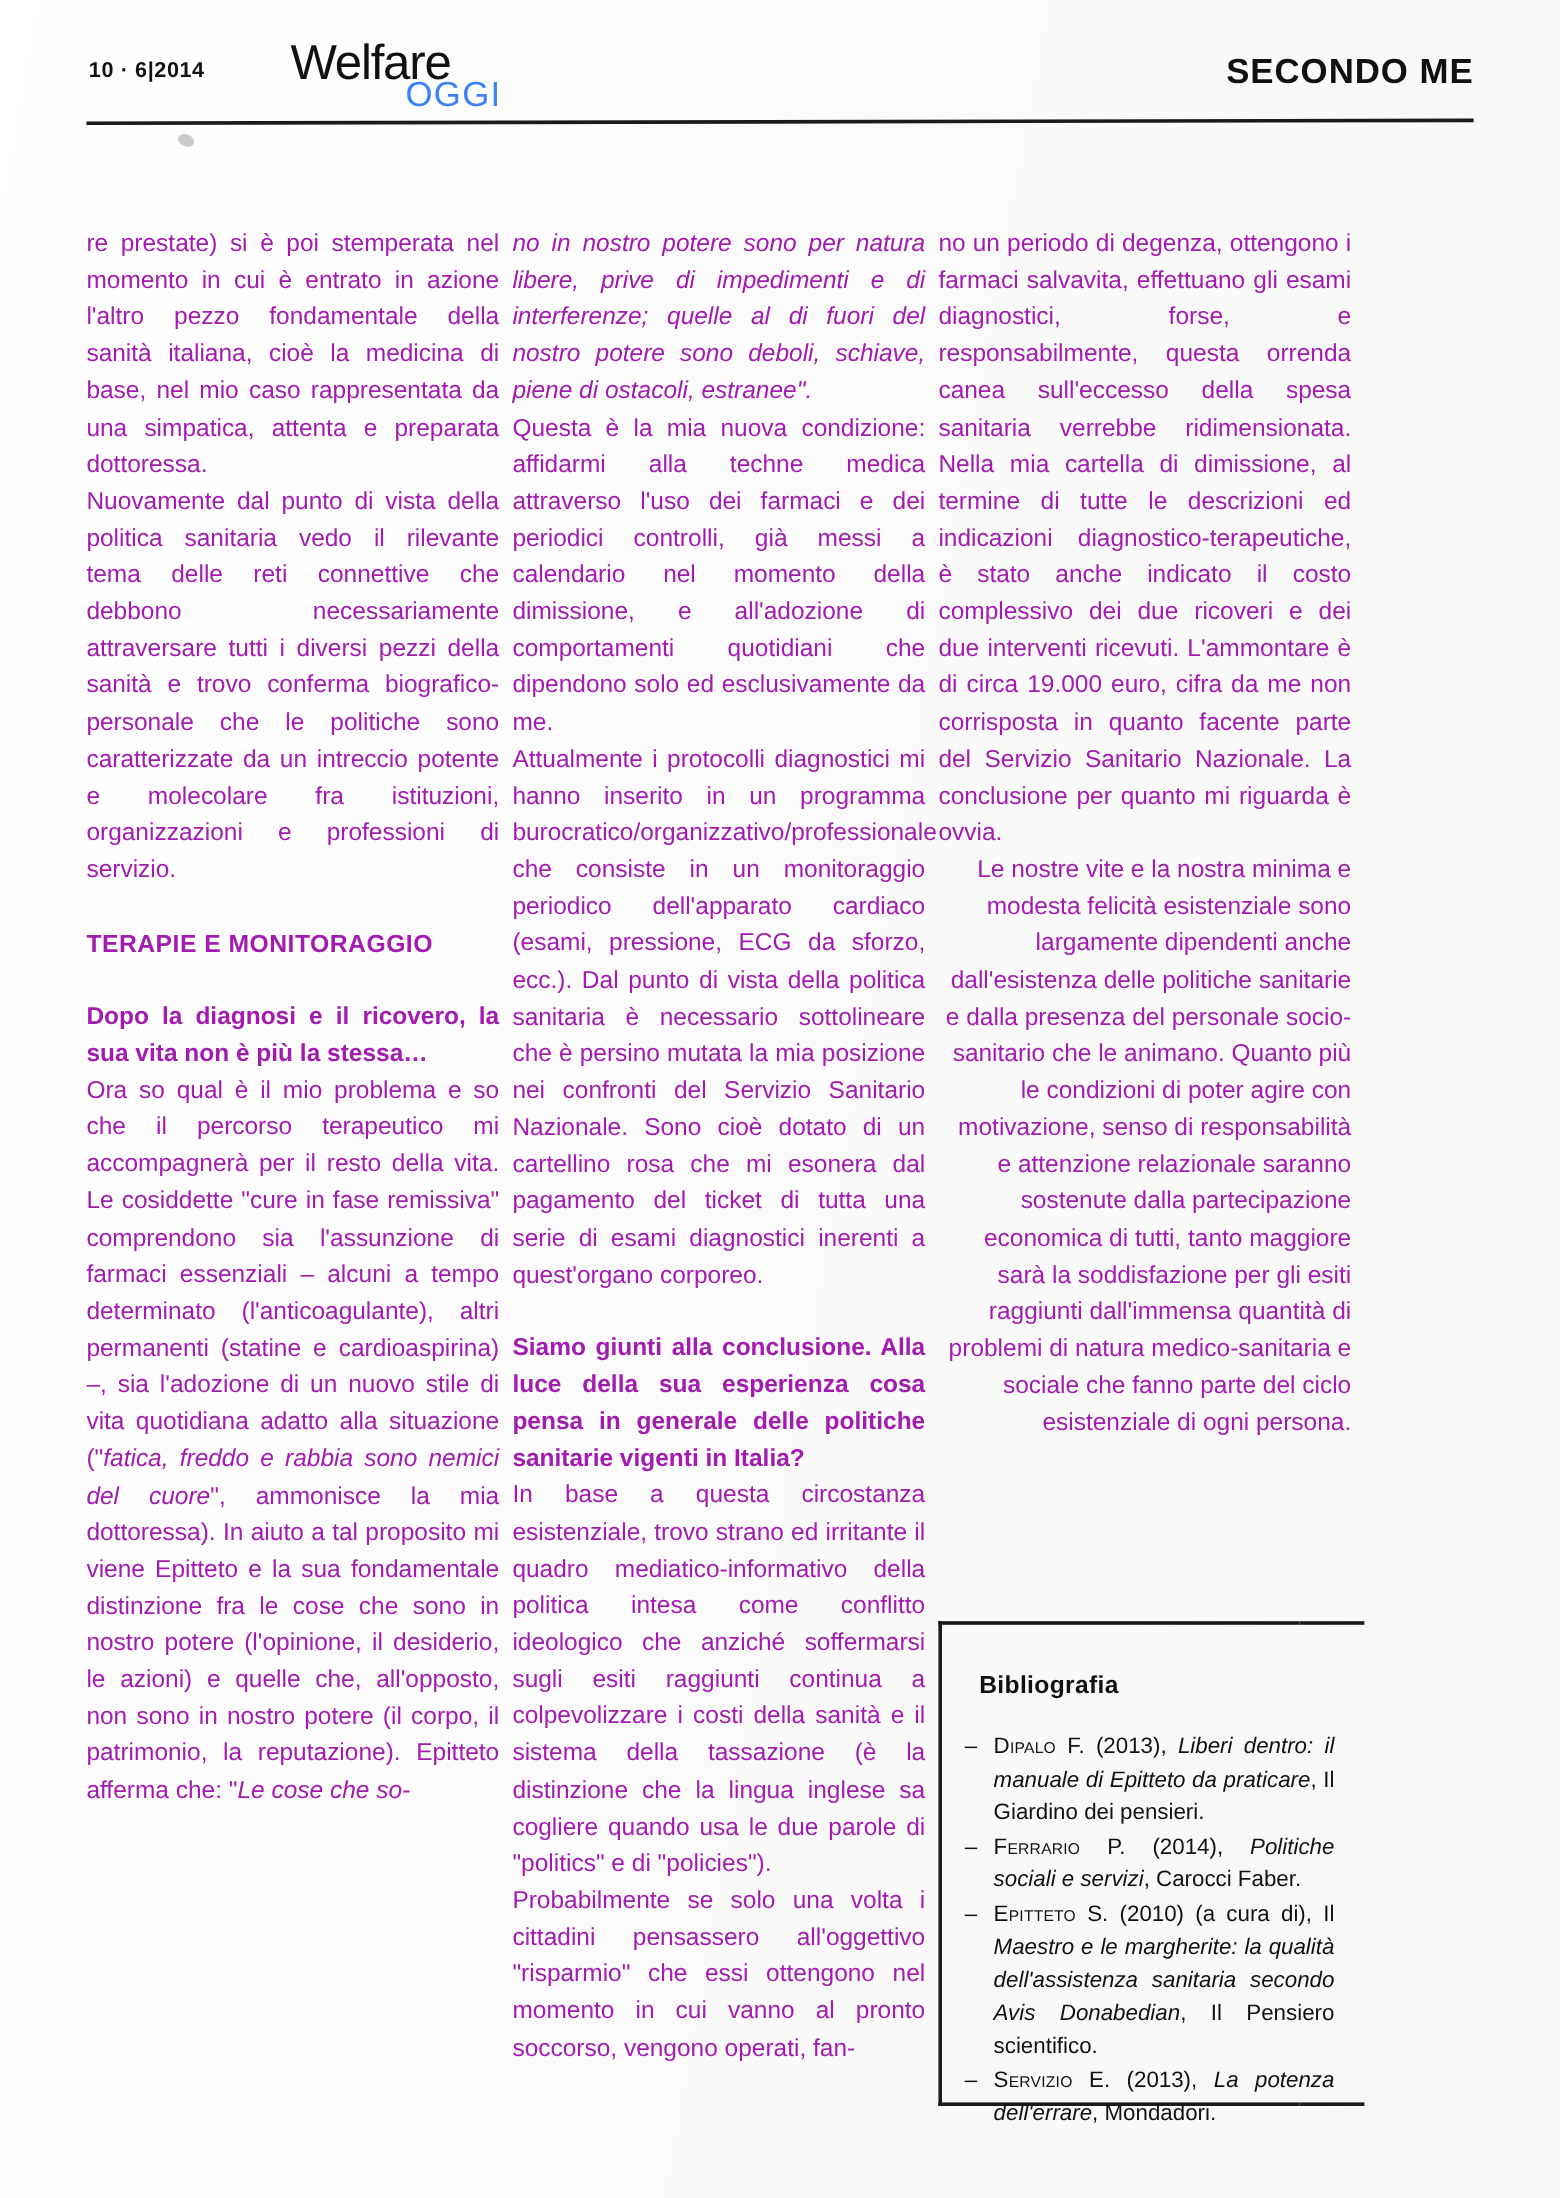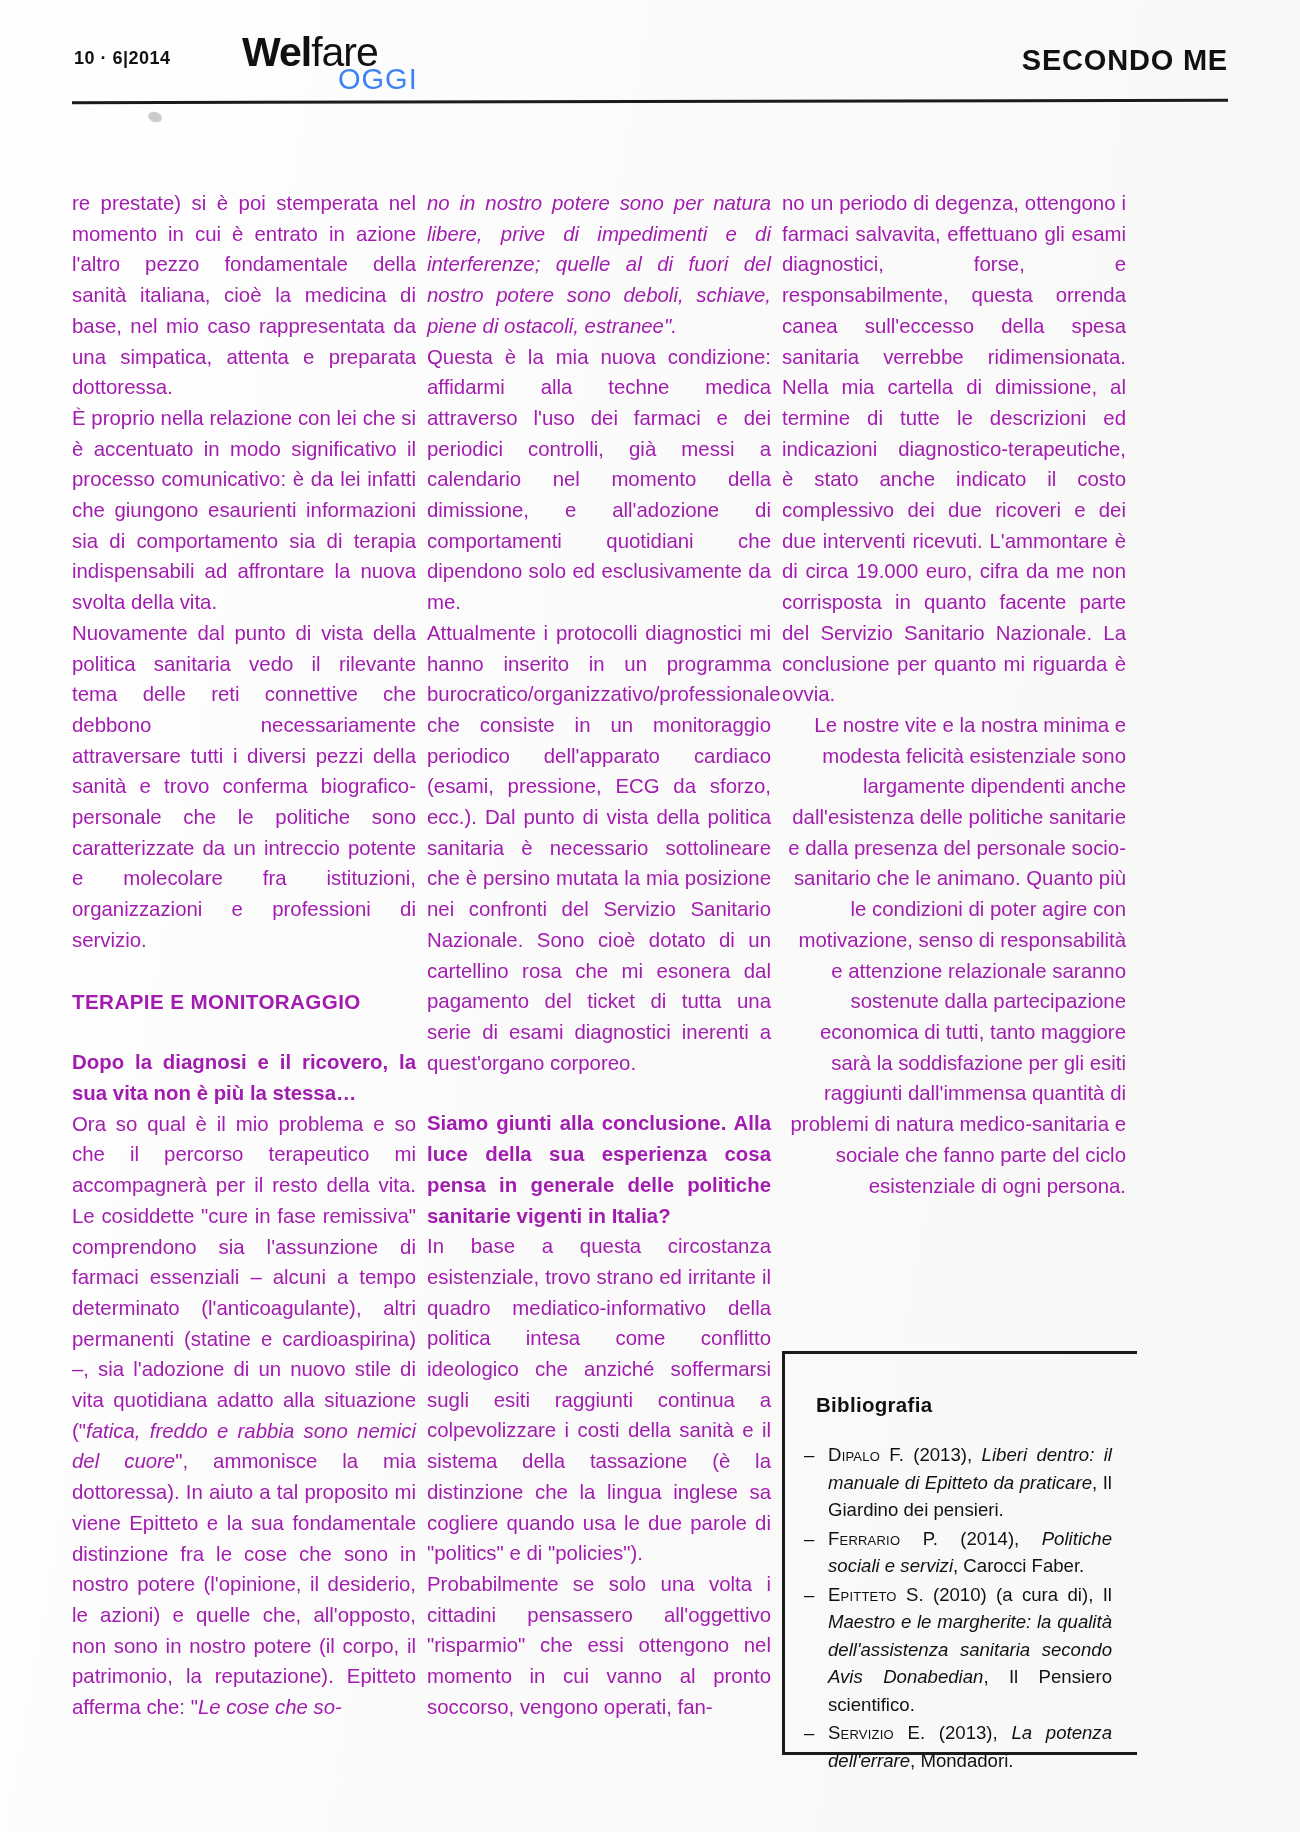--- a/index.html
+++ b/index.html
@@ -53,21 +53,21 @@
     top: -2px;
     width: 230px;
     height: 62px;
   }
   .logo-main {
     font-size: 41px;
     letter-spacing: -1px;
     line-height: 1;
     white-space: nowrap;
   }
-  .logo-main .lw { font-weight: 700; }
+  .logo-main .lw { font-weight: 400; }
   .logo-main .lf { font-weight: normal; }
   .logo-sub {
     position: absolute;
     left: 96px;
     top: 33px;
     font-size: 29px;
     letter-spacing: 1px;
     color: #3b82f6;
     line-height: 1;
   }
@@ -227,21 +227,20 @@
 
     <div class="section-title">SECONDO ME</div>
   </div>
   <div class="rule"></div>
   <div class="speck"></div>
 
   <div class="cols">
 
     <div class="col col-1">
       <p>re prestate) si è poi stemperata nel momento in cui è entrato in azione l'altro pezzo fondamentale della sanità italiana, cioè la medicina di base, nel mio caso rappresentata da una simpatica, attenta e preparata dottoressa.</p>
-      <p>È proprio nella relazione con lei che si è accentuato in modo significativo il processo comunicativo: è da lei infatti che giungono esaurienti informazioni sia di comportamento sia di terapia indispensabili ad affrontare la nuova svolta della vita.</p>
       <p>Nuovamente dal punto di vista della politica sanitaria vedo il rilevante tema delle reti connettive che debbono necessariamente attraversare tutti i diversi pezzi della sanità e trovo conferma biografico-personale che le politiche sono caratterizzate da un intreccio potente e molecolare fra istituzioni, organizzazioni e professioni di servizio.</p>
 
       <h2 class="subhead">TERAPIE E MONITORAGGIO</h2>
 
       <p class="q-bold">Dopo la diagnosi e il ricovero, la sua vita non è più la stessa…</p>
 
       <p><span>Ora so qual è il mio problema e so che il percorso terapeutico mi accompagnerà per il resto della vita. Le cosiddette "cure in fase remissiva" comprendono sia l'assunzione di farmaci essenziali – alcuni a tempo determinato (l'anticoagulante), altri permanenti (statine e cardioaspirina) –, sia l'adozione di un nuovo stile di vita quotidiana adatto alla situazione ("</span><em>fatica, freddo e rabbia sono nemici del cuore</em><span>", ammonisce la mia dottoressa). In aiuto a tal proposito mi viene Epitteto e la sua fondamentale distinzione fra le cose che sono in nostro potere (l'opinione, il desiderio, le azioni) e quelle che, all'opposto, non sono in nostro potere (il corpo, il patrimonio, la reputazione). Epitteto afferma che: "</span><em>Le cose che so-</em></p>
     </div>
 
     <div class="col col-2">

